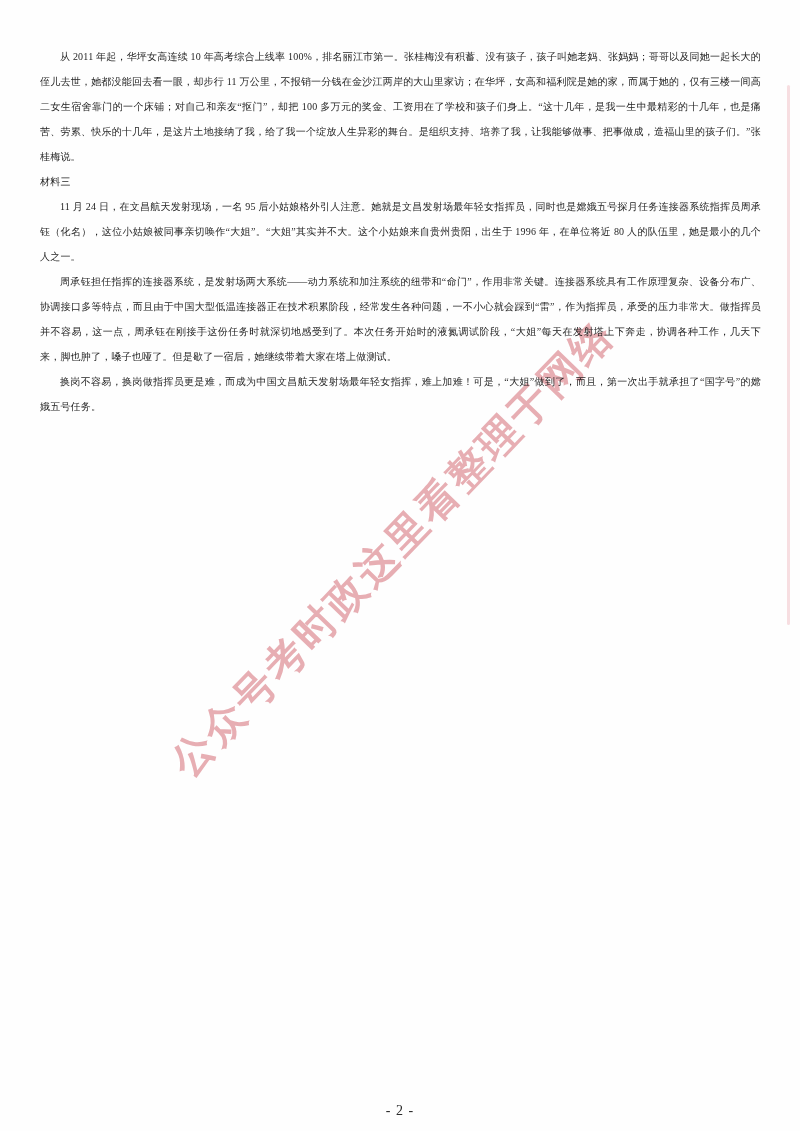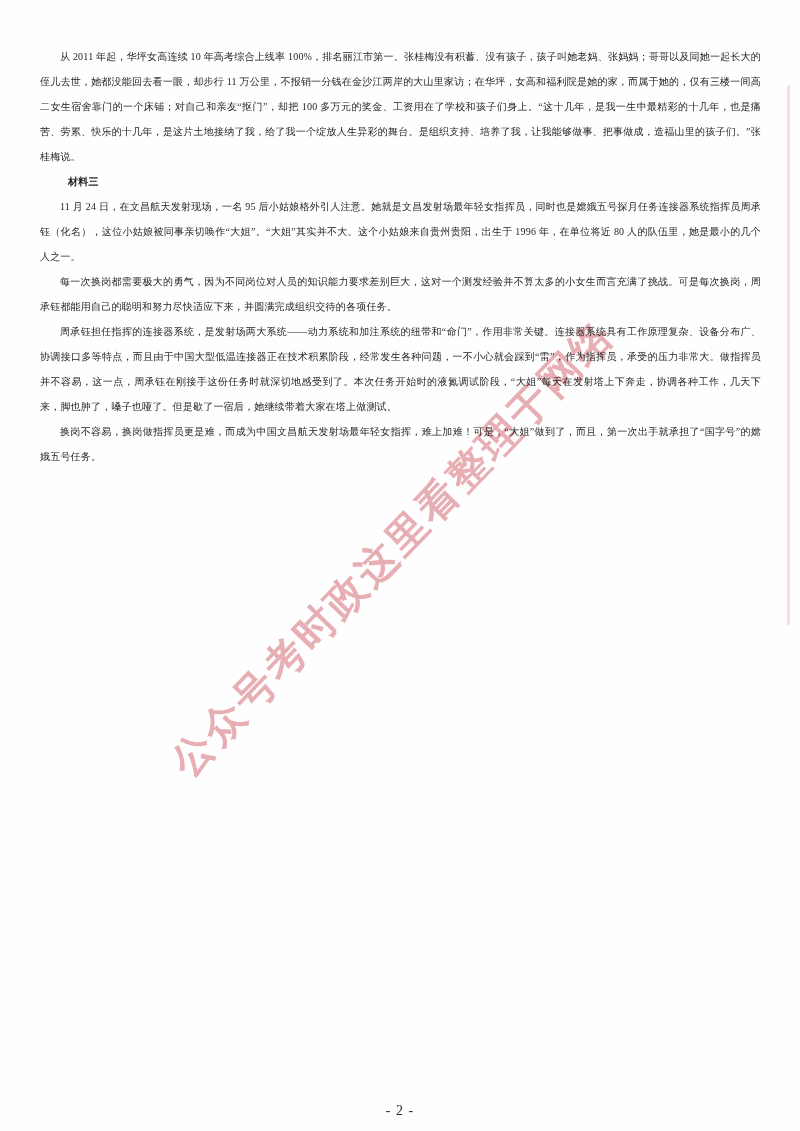--- a/index.html
+++ b/index.html
@@ -14,21 +14,21 @@
     background:#fefefe;overflow:hidden;
   }
   .content{
     position:absolute;left:40px;top:44px;width:721px;
     font-size:10px;line-height:25px;color:#1e1e1e;
     text-align:justify;
     letter-spacing:0.2px;
   }
   .block{margin:0;}
   .block.para{text-indent:2em;}
-  .block.heading{font-weight:bold;text-indent:0;margin-left:28px;}
+  .block.heading{font-weight:normal;text-indent:0;}
   .block.question{font-weight:bold;text-indent:0;}
   .watermark{
     position:absolute;left:393px;top:548px;
     transform:translate(-50%,-50%) rotate(-46deg);
     transform-origin:center center;
     white-space:nowrap;
     font-size:41px;font-weight:bold;
     color:rgba(201,64,76,0.42);
     letter-spacing:3px;
     pointer-events:none;
@@ -48,18 +48,17 @@
 </head>
 <body>
 
 <div class="page">
   <div class="watermark">公众号考时政这里看整理于网络</div>
   <div class="watermark-edge"></div>
   <div class="content" id="content">
       <div class="block para">从 2011 年起，华坪女高连续 10 年高考综合上线率 100%，排名丽江市第一。张桂梅没有积蓄、没有孩子，孩子叫她老妈、张妈妈；哥哥以及同她一起长大的侄儿去世，她都没能回去看一眼，却步行 11 万公里，不报销一分钱在金沙江两岸的大山里家访；在华坪，女高和福利院是她的家，而属于她的，仅有三楼一间高二女生宿舍靠门的一个床铺；对自己和亲友“抠门”，却把 100 多万元的奖金、工资用在了学校和孩子们身上。“这十几年，是我一生中最精彩的十几年，也是痛苦、劳累、快乐的十几年，是这片土地接纳了我，给了我一个绽放人生异彩的舞台。是组织支持、培养了我，让我能够做事、把事做成，造福山里的孩子们。”张桂梅说。</div>
       <div class="block heading">材料三</div>
       <div class="block para">11 月 24 日，在文昌航天发射现场，一名 95 后小姑娘格外引人注意。她就是文昌发射场最年轻女指挥员，同时也是嫦娥五号探月任务连接器系统指挥员周承钰（化名），这位小姑娘被同事亲切唤作“大姐”。“大姐”其实并不大。这个小姑娘来自贵州贵阳，出生于 1996 年，在单位将近 80 人的队伍里，她是最小的几个人之一。</div>
-      <div class="block para">每一次换岗都需要极大的勇气，因为不同岗位对人员的知识能力要求差别巨大，这对一个测发经验并不算太多的小女生而言充满了挑战。可是每次换岗，周承钰都能用自己的聪明和努力尽快适应下来，并圆满完成组织交待的各项任务。</div>
       <div class="block para">周承钰担任指挥的连接器系统，是发射场两大系统——动力系统和加注系统的纽带和“命门”，作用非常关键。连接器系统具有工作原理复杂、设备分布广、协调接口多等特点，而且由于中国大型低温连接器正在技术积累阶段，经常发生各种问题，一不小心就会踩到“雷”，作为指挥员，承受的压力非常大。做指挥员并不容易，这一点，周承钰在刚接手这份任务时就深切地感受到了。本次任务开始时的液氮调试阶段，“大姐”每天在发射塔上下奔走，协调各种工作，几天下来，脚也肿了，嗓子也哑了。但是歇了一宿后，她继续带着大家在塔上做测试。</div>
       <div class="block para">换岗不容易，换岗做指挥员更是难，而成为中国文昌航天发射场最年轻女指挥，难上加难！可是，“大姐”做到了，而且，第一次出手就承担了“国字号”的嫦娥五号任务。</div>
     </div>
   <div class="footer">- 2 -</div>
 </div>
 
 </body></html>

